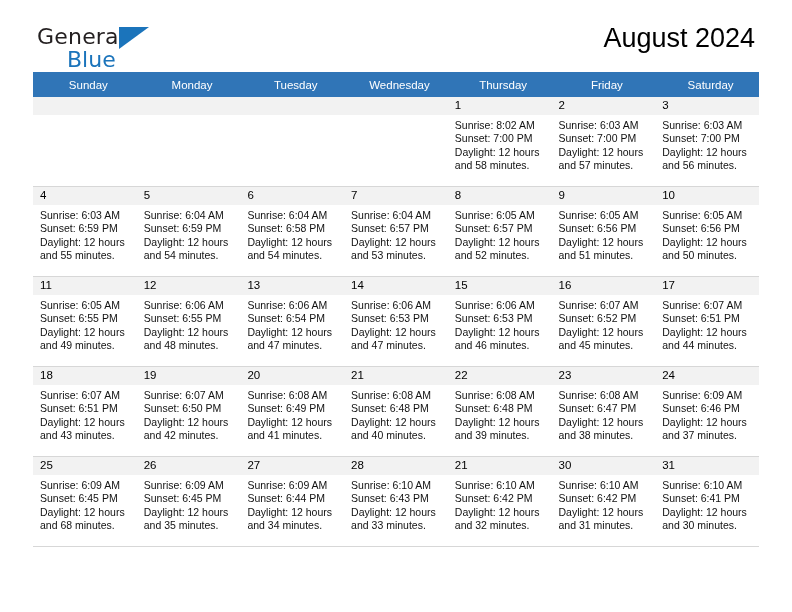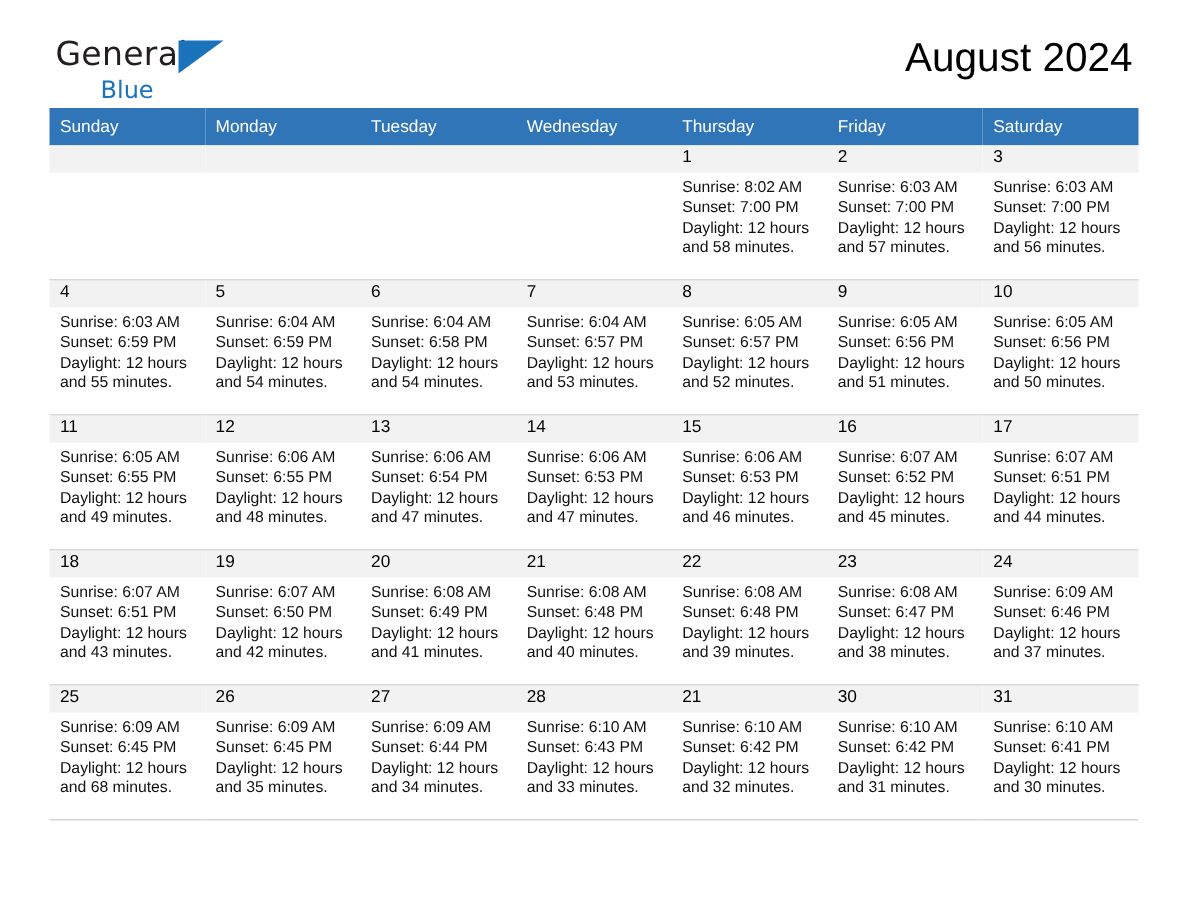--- a/index.html
+++ b/index.html
@@ -37,21 +37,21 @@
     height: 50px;
   }
   .brand-general {
     font-size: 22px;
     color: #231f20;
     letter-spacing: 0.2px;
     line-height: 22px;
     font-family: "DejaVu Sans", sans-serif;
   }
   .brand-blue {
-    font-size: 16px;
+    font-size: 22px;
     color: #1b74bb;
     line-height: 22px;
     margin-left: 30px;
     display: block;
     margin-top: 1px;
     font-family: "DejaVu Sans", sans-serif;
   }
   .brand-triangle {
     position: absolute;
     left: 82px;
@@ -86,21 +86,21 @@
     width: 726px;
     border-collapse: collapse;
     table-layout: fixed;
     margin-top: 0px;
   }
   table.calendar th {
     background: #3075b7;
     color: #ffffff;
     font-size: 11.5px;
     font-weight: normal;
-    text-align: left;
+    text-align: center;
     padding: 6px 0 6px 7px;
     height: 13px;
     border: none;
   }
   table.calendar td {
     vertical-align: top;
     border: none;
     border-top: 1px solid #d7d7d7;
     border-bottom: 1px solid #d7d7d7;
     padding: 0;

